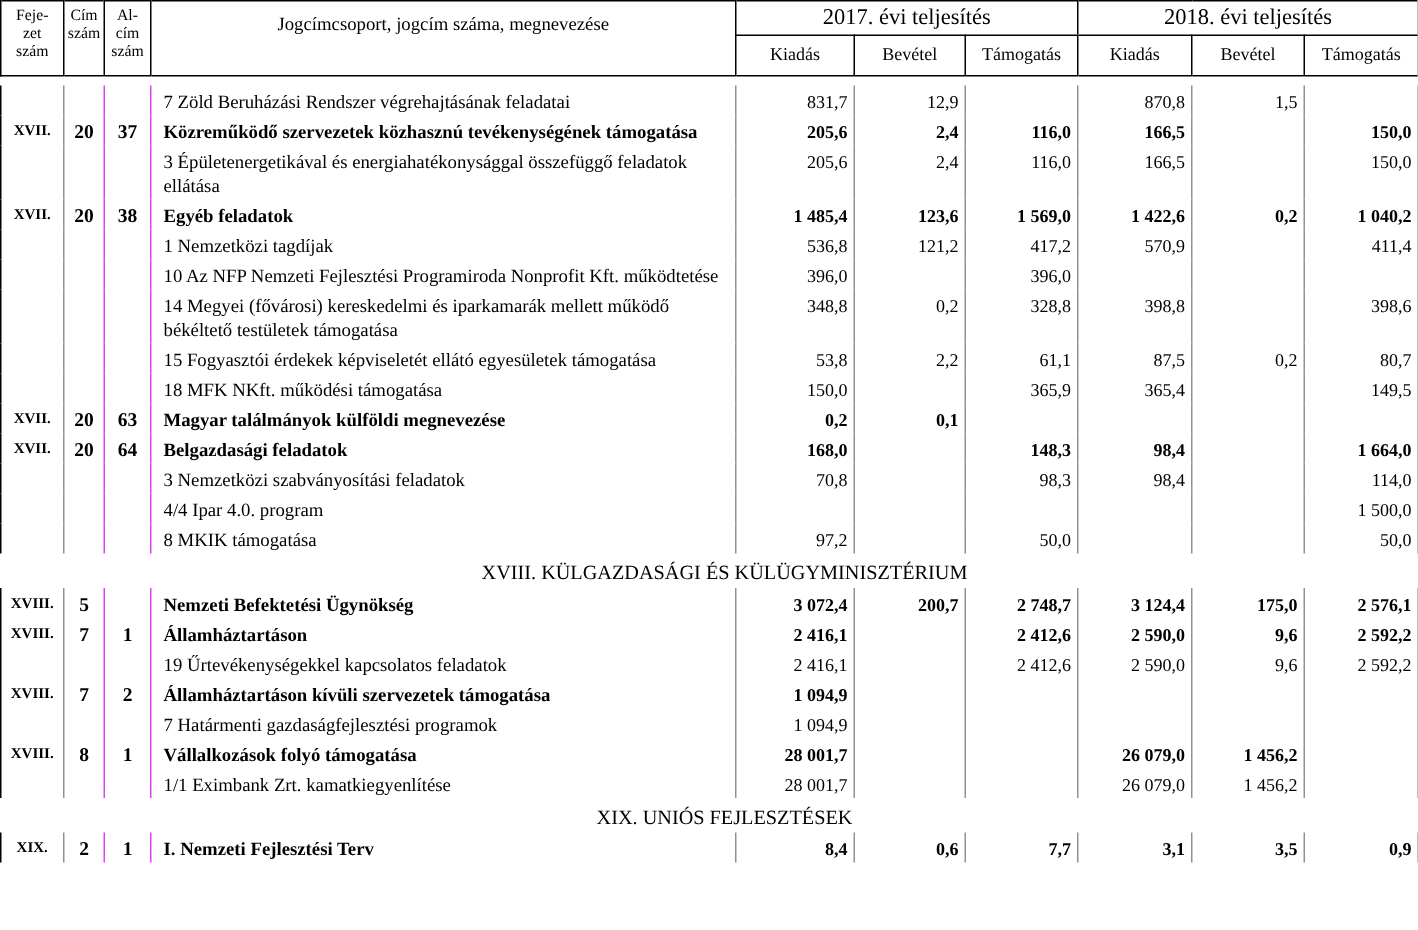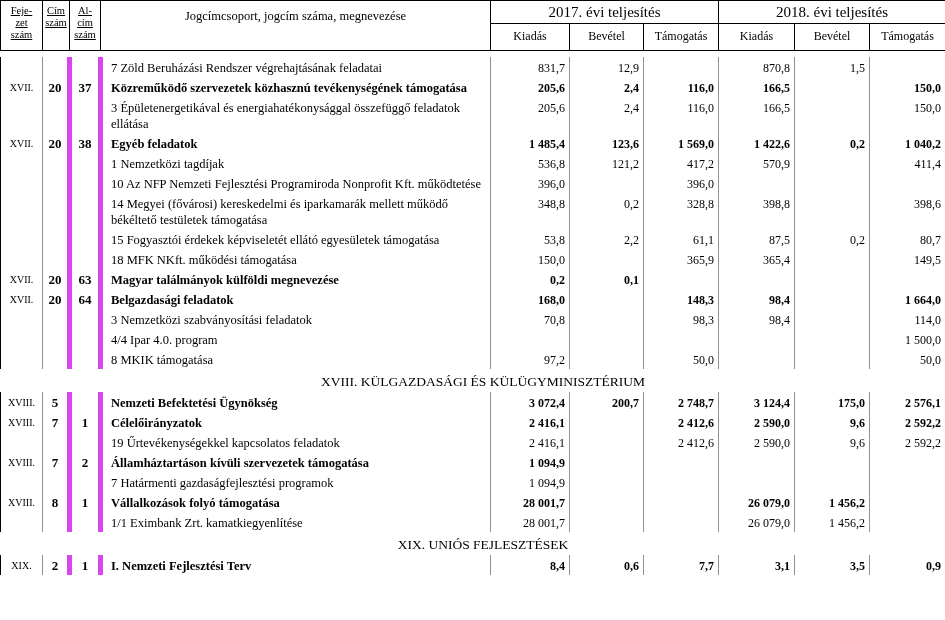--- a/index.html
+++ b/index.html
@@ -5,33 +5,33 @@
   html,body { margin:0; padding:0; }
   body {
     width:945px; height:620px; overflow:hidden; background:#ffffff;
     font-family:"Liberation Serif","DejaVu Serif",serif; color:#000;
   }
   table { border-collapse:collapse; table-layout:fixed; width:945px; border-top:1px solid #000; }
   th, td { padding:0; vertical-align:top; font-weight:normal; overflow:hidden; }
 
   
   th.hcol { border-left:1px solid #000; border-bottom:1px solid #000; text-align:center; }
-  th.h-fej, th.h-cim, th.h-alc { font-size:10.5px; line-height:12px; white-space:pre-line; padding-top:4px;text-decoration:underline; }
+  th.h-fej, th.h-cim, th.h-alc { font-size:10.5px; line-height:12px; white-space:pre-line; padding-top:4px; }
   th.h-name { font-size:12.5px; padding-top:8px; }
   th.h-year { border-left:1px solid #000; border-bottom:1px solid #000; text-align:center;
               font-size:15px; padding:3px 0 2px; }
   th.h-sub  { border-left:1px solid #000; border-bottom:1px solid #000; text-align:center;
               font-size:12px; padding:5px 0 6px; }
   th.h-end  { border-right:1px solid #000;border-radius:11px; }
 
   
   tr.gap td { height:6px; border:none; }
   td.c-fej { border-left:1px solid #000; border-right:1px solid #919191; text-align:center;
-             font-weight:normal; font-size:10px; padding-top:5px; }
-  td.c-cim, td.c-alc { border-right:5px solid #d946ef; text-align:center;
+             font-weight:bold; font-size:10px; padding-top:5px; }
+  td.c-cim, td.c-alc { border-right:1px solid #d946ef; text-align:center;
              font-weight:bold; font-size:13px; padding-top:3px; }
   td.c-name { border-right:1px solid #919191; font-size:12.5px; line-height:16px;
               padding:3px 6px 1px 8px; }
   td.num { border-right:1px solid #919191; font-size:12px; text-align:right;
            padding:4px 4px 1px 0; white-space:nowrap; }
   td.num.last { border-right:1px solid #000; }
   tr.bold td.c-name, tr.bold td.num { font-weight:bold; }
   tr.section td { font-size:13.5px; padding:5px 0 2px 20px; border:none;text-align:center; }
 </style>
 </head>
@@ -258,21 +258,21 @@
         <td class="num">200,7</td>
         <td class="num">2 748,7</td>
         <td class="num">3 124,4</td>
         <td class="num">175,0</td>
         <td class="num last">2 576,1</td>
       </tr>
       <tr class="bold">
         <td class="c-fej">XVIII.</td>
         <td class="c-cim">7</td>
         <td class="c-alc">1</td>
-        <td class="c-name">Célelőirányzatok</td>
+        <td class="c-name">Államháztartáson</td>
         <td class="num">2 416,1</td>
         <td class="num"></td>
         <td class="num">2 412,6</td>
         <td class="num">2 590,0</td>
         <td class="num">9,6</td>
         <td class="num last">2 592,2</td>
       </tr>
       <tr>
         <td class="c-fej"></td>
         <td class="c-cim"></td>

